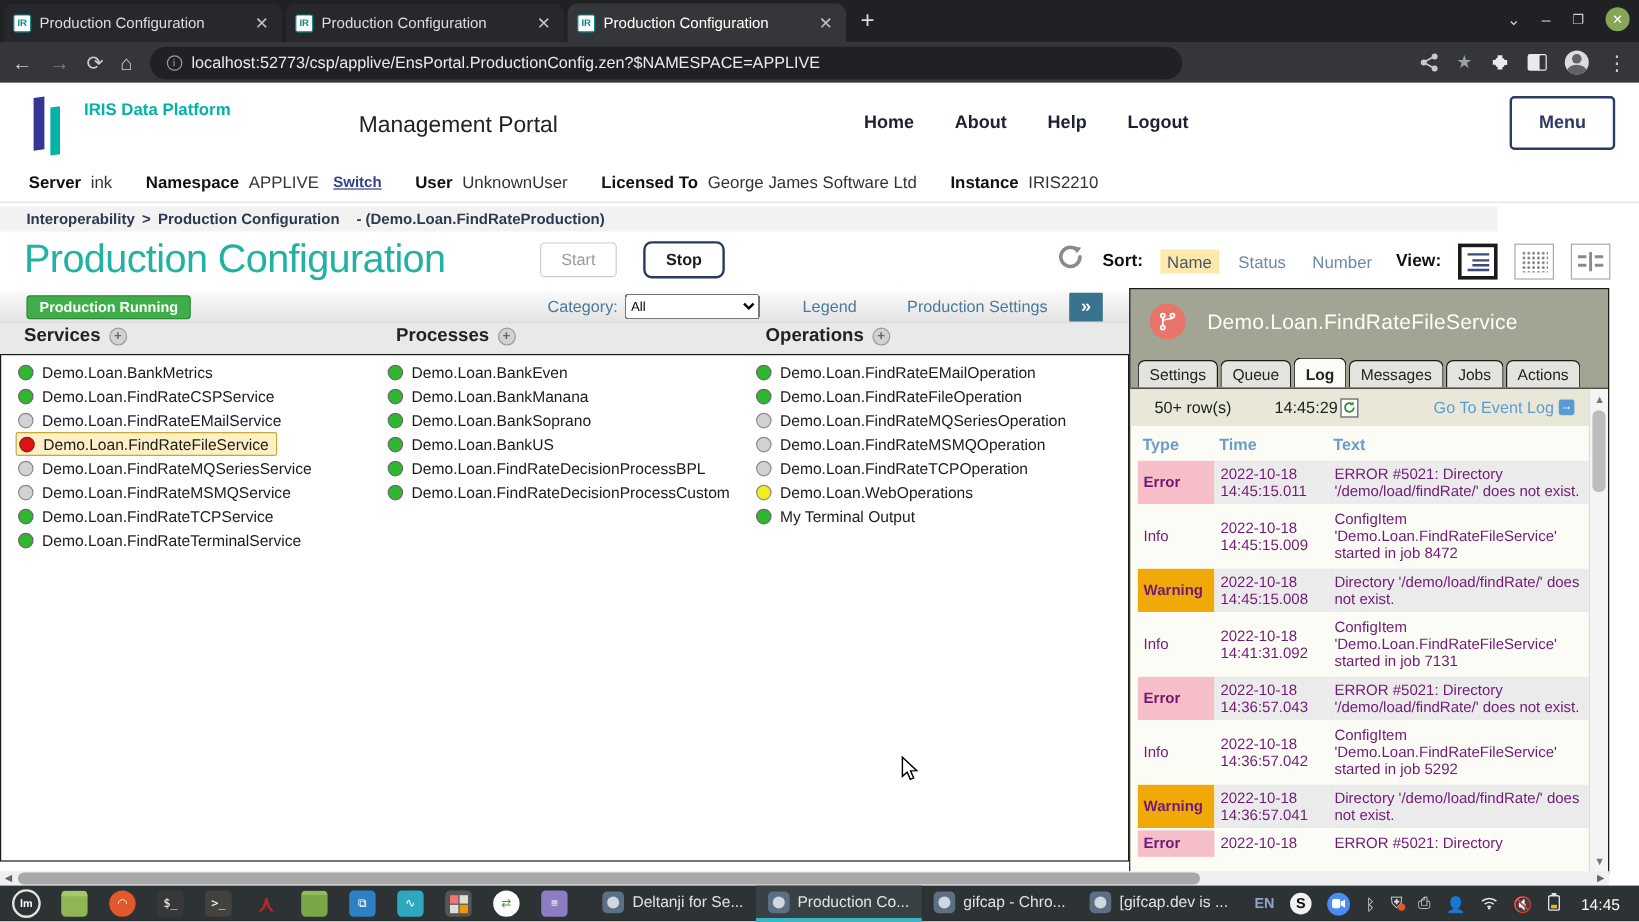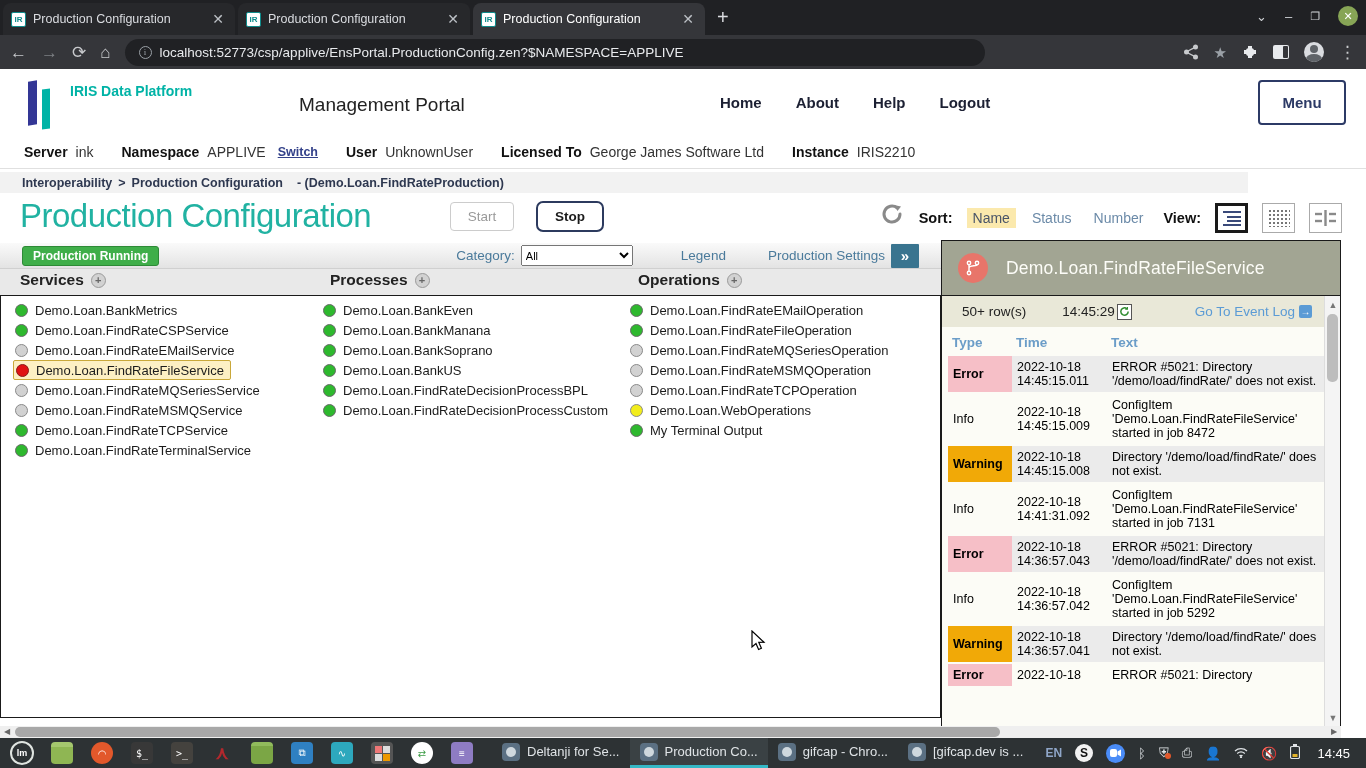--- a/index.html
+++ b/index.html
@@ -64,21 +64,21 @@
   .view-btn { width:33px; height:30px; border:1px solid #aaa; background:#fff; display:flex; align-items:center; justify-content:center; }
   .view-btn.selected { border:3px solid #1a1a1a; }
   .dotgrid { width:22px; height:18px; background-image:radial-gradient(#777 1px, transparent 1.2px); background-size:4px 4px; }
 
   
   .prod-toolbar { position:absolute; left:0; top:243px; width:941px; height:26px; background:linear-gradient(#fafafa,#e3e3e3); display:flex; align-items:center; padding:0 8px; border-bottom:1px solid #d0d0d0; }
   .run-badge { margin-left:14px; background:#3fae49; border:1px solid #2d8a36; color:#fff; font-weight:bold; font-size:12px; padding:2px 10px; border-radius:3px; }
   .cat-label { margin-left:297px; color:#4a7a9b; font-size:13.5px; }
   .cat-select { margin-left:6px; width:112px; height:21px; font-size:11px; }
   .tb-link { color:#4a7a9b; font-size:13.5px; text-decoration:none; }
-  .legend-link { margin-left:48px;text-align:right; }
+  .legend-link { margin-left:36px;text-align:right; }
   .psettings-link { margin-left:42px; }
   .expand-btn { margin-left:auto; margin-right:14px; width:28px; height:24px; background:#39748f; color:#fff; font-size:15px; font-weight:bold; display:flex; align-items:center; justify-content:center; border-radius:1px; }
 
   
   .col-headers { position:absolute; left:0; top:269px; width:941px; height:26px; background:#e9e9e9; }
   .col-h { position:absolute; top:2px; font-size:15.5px; font-weight:bold; color:#222; display:flex; align-items:center; gap:7px; }
   .plus-badge { width:15px; height:15px; border-radius:50%; background:#d2d2d2; border:1px solid #9a9a9a; color:#666; font-size:11px; display:flex; align-items:center; justify-content:center; }
   .list-area { position:absolute; left:0; top:295px; width:941px; height:423px; background:#fff; border:1px solid #1a1a1a; }
   .col-list { position:absolute; top:4px; width:305px; }
   .item { display:flex; align-items:center; gap:7px; height:20px; padding-left:2px; }
@@ -101,21 +101,21 @@
   .dp-content { flex:1; background:#fcfcf6; border-top:1px solid #1a1a1a; position:relative; overflow:hidden; }
   .log-infobar { position:absolute; left:0; top:0; right:16px; height:31px; background:#e9e8d8; display:flex; align-items:center; font-size:13.5px; color:#222; }
   .rowcount { margin-left:20px; }
   .logtime { margin-left:36px; display:flex; align-items:center; gap:2px; }
   .eventlog-link { margin-left:auto; margin-right:12px; color:#5b9bd5; display:flex; align-items:center; gap:4px; text-decoration:none; }
   .ext-ic { width:13px; height:13px; background:#5b9bd5; color:#fff; font-size:10px; display:flex; align-items:center; justify-content:center; border-radius:2px; }
   .refresh-doc { width:15px; height:16px; border:1px solid #555; background:#fff; display:flex; align-items:center; justify-content:center; }
   .log-table-wrap { position:absolute; left:6px; top:31px; right:16px; bottom:0; overflow:hidden; }
   table.logtab { width:100%; border-collapse:separate; border-spacing:0 2px; table-layout:fixed; }
   table.logtab th { text-align:left; color:#6b9dc8; font-size:13.5px; padding:6px 4px 4px; background:#fcfcf6; }
-  table.logtab td { font-size:12.5px; padding:4px 5px; vertical-align:middle; color:#000000; }
+  table.logtab td { font-size:12.5px; padding:4px 5px; vertical-align:middle; color:#701a75; }
   col.c-type { width:64px; } col.c-time { width:95px; }
   tr.shaded td { background:#ebebeb; }
   td.t-cell { color:#444; }
   tr .type-Error { background:#f6bfc7 !important; color:#a00000; font-weight:bold; }
   tr .type-Warning { background:#f1a907 !important; color:#c00000; font-weight:bold; }
   tr .type-Info { color:#444; }
   .v-scrollbar { position:absolute; right:0; top:0; bottom:0; width:16px; background:#f4f4f4; border-left:1px solid #ddd; }
   .v-scrollbar .arr { position:absolute; left:0; width:16px; height:14px; color:#777; font-size:9px; text-align:center; line-height:14px; }
   .v-scrollbar .arr.up { top:2px; } .v-scrollbar .arr.down { bottom:2px; }
   .v-thumb { position:absolute; left:2px; top:18px; width:11px; height:68px; background:#bdbdbd; border-radius:5px; }
@@ -421,20 +421,28 @@
           <g stroke="#fff" stroke-width="1.4" fill="none">
             <circle cx="5" cy="4" r="1.7"></circle>
             <circle cx="13" cy="4" r="1.7"></circle>
             <circle cx="5" cy="14" r="1.7"></circle>
             <path d="M5 5.7v6.6M5 9c0-3 8-1.5 8-3.3"></path>
           </g>
         </svg>
     </span>
     <span class="dp-title">Demo.Loan.FindRateFileService</span>
   </div>
+  <div class="dp-tabs" id="dp-tabs">
+      <span class="dp-tab">Settings</span>
+      <span class="dp-tab">Queue</span>
+      <span class="dp-tab active">Log</span>
+      <span class="dp-tab">Messages</span>
+      <span class="dp-tab">Jobs</span>
+      <span class="dp-tab">Actions</span>
+    </div>
   <div class="dp-content">
     <div class="log-infobar">
       <span class="rowcount">50+ row(s)</span>
       <span class="logtime">
         <span>14:45:29</span>
         <span class="refresh-doc">
           <svg width="11" height="11" viewBox="0 0 12 12">
               <g fill="none" stroke="#2e8b2e" stroke-width="1.6">
                 <path d="M10 6a4 4 0 1 1-1.4-3"></path>
                 <path d="M9.2 1v2.4H6.8" stroke-width="1.2"></path>

